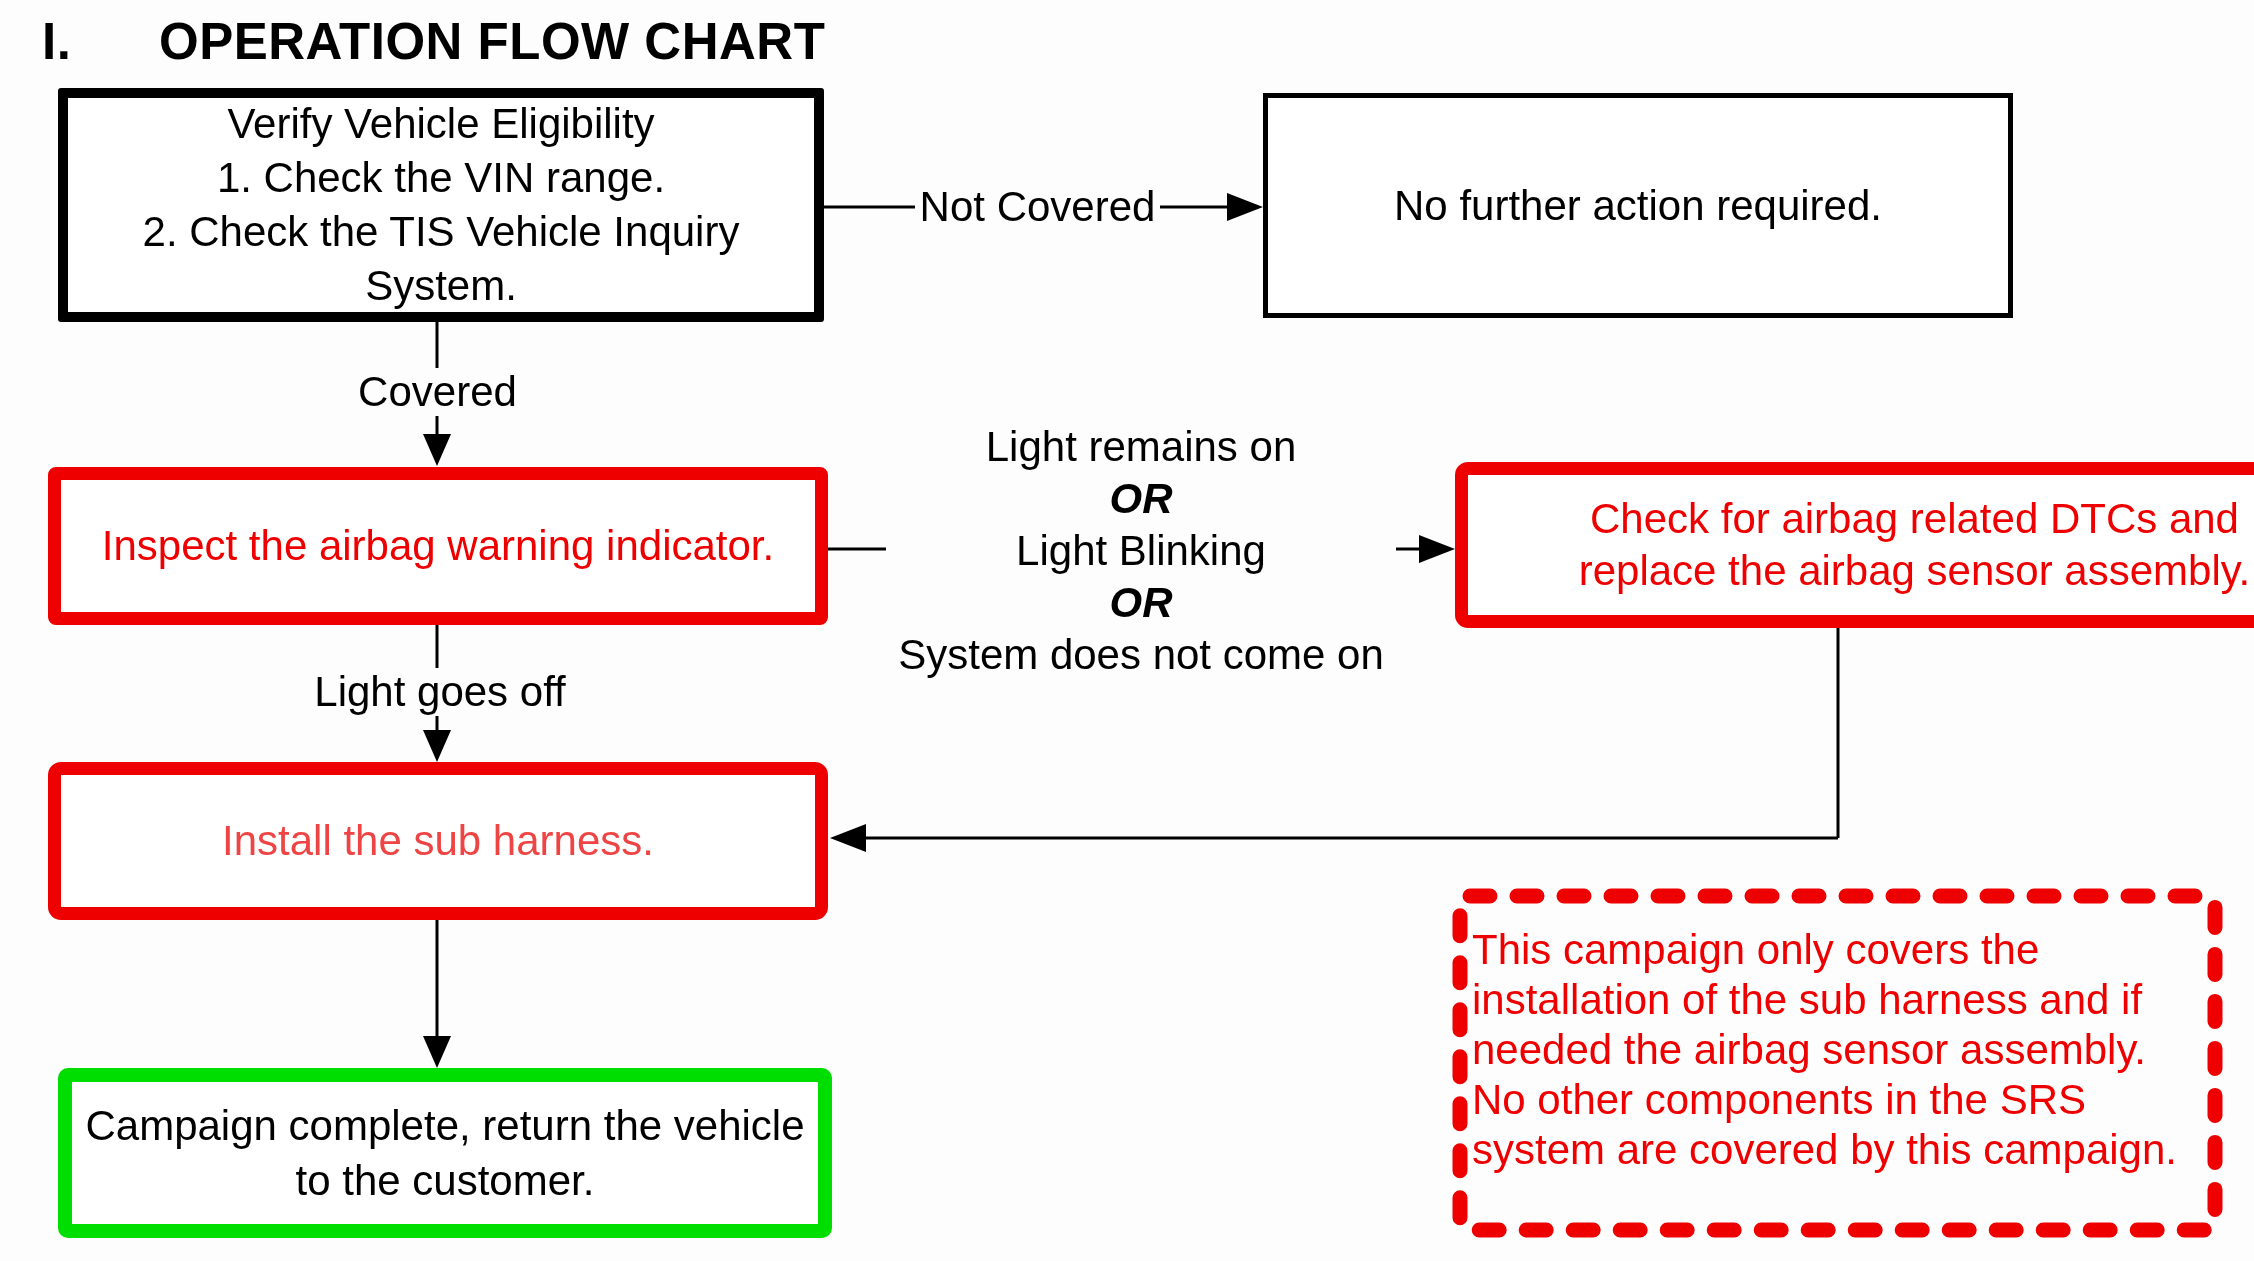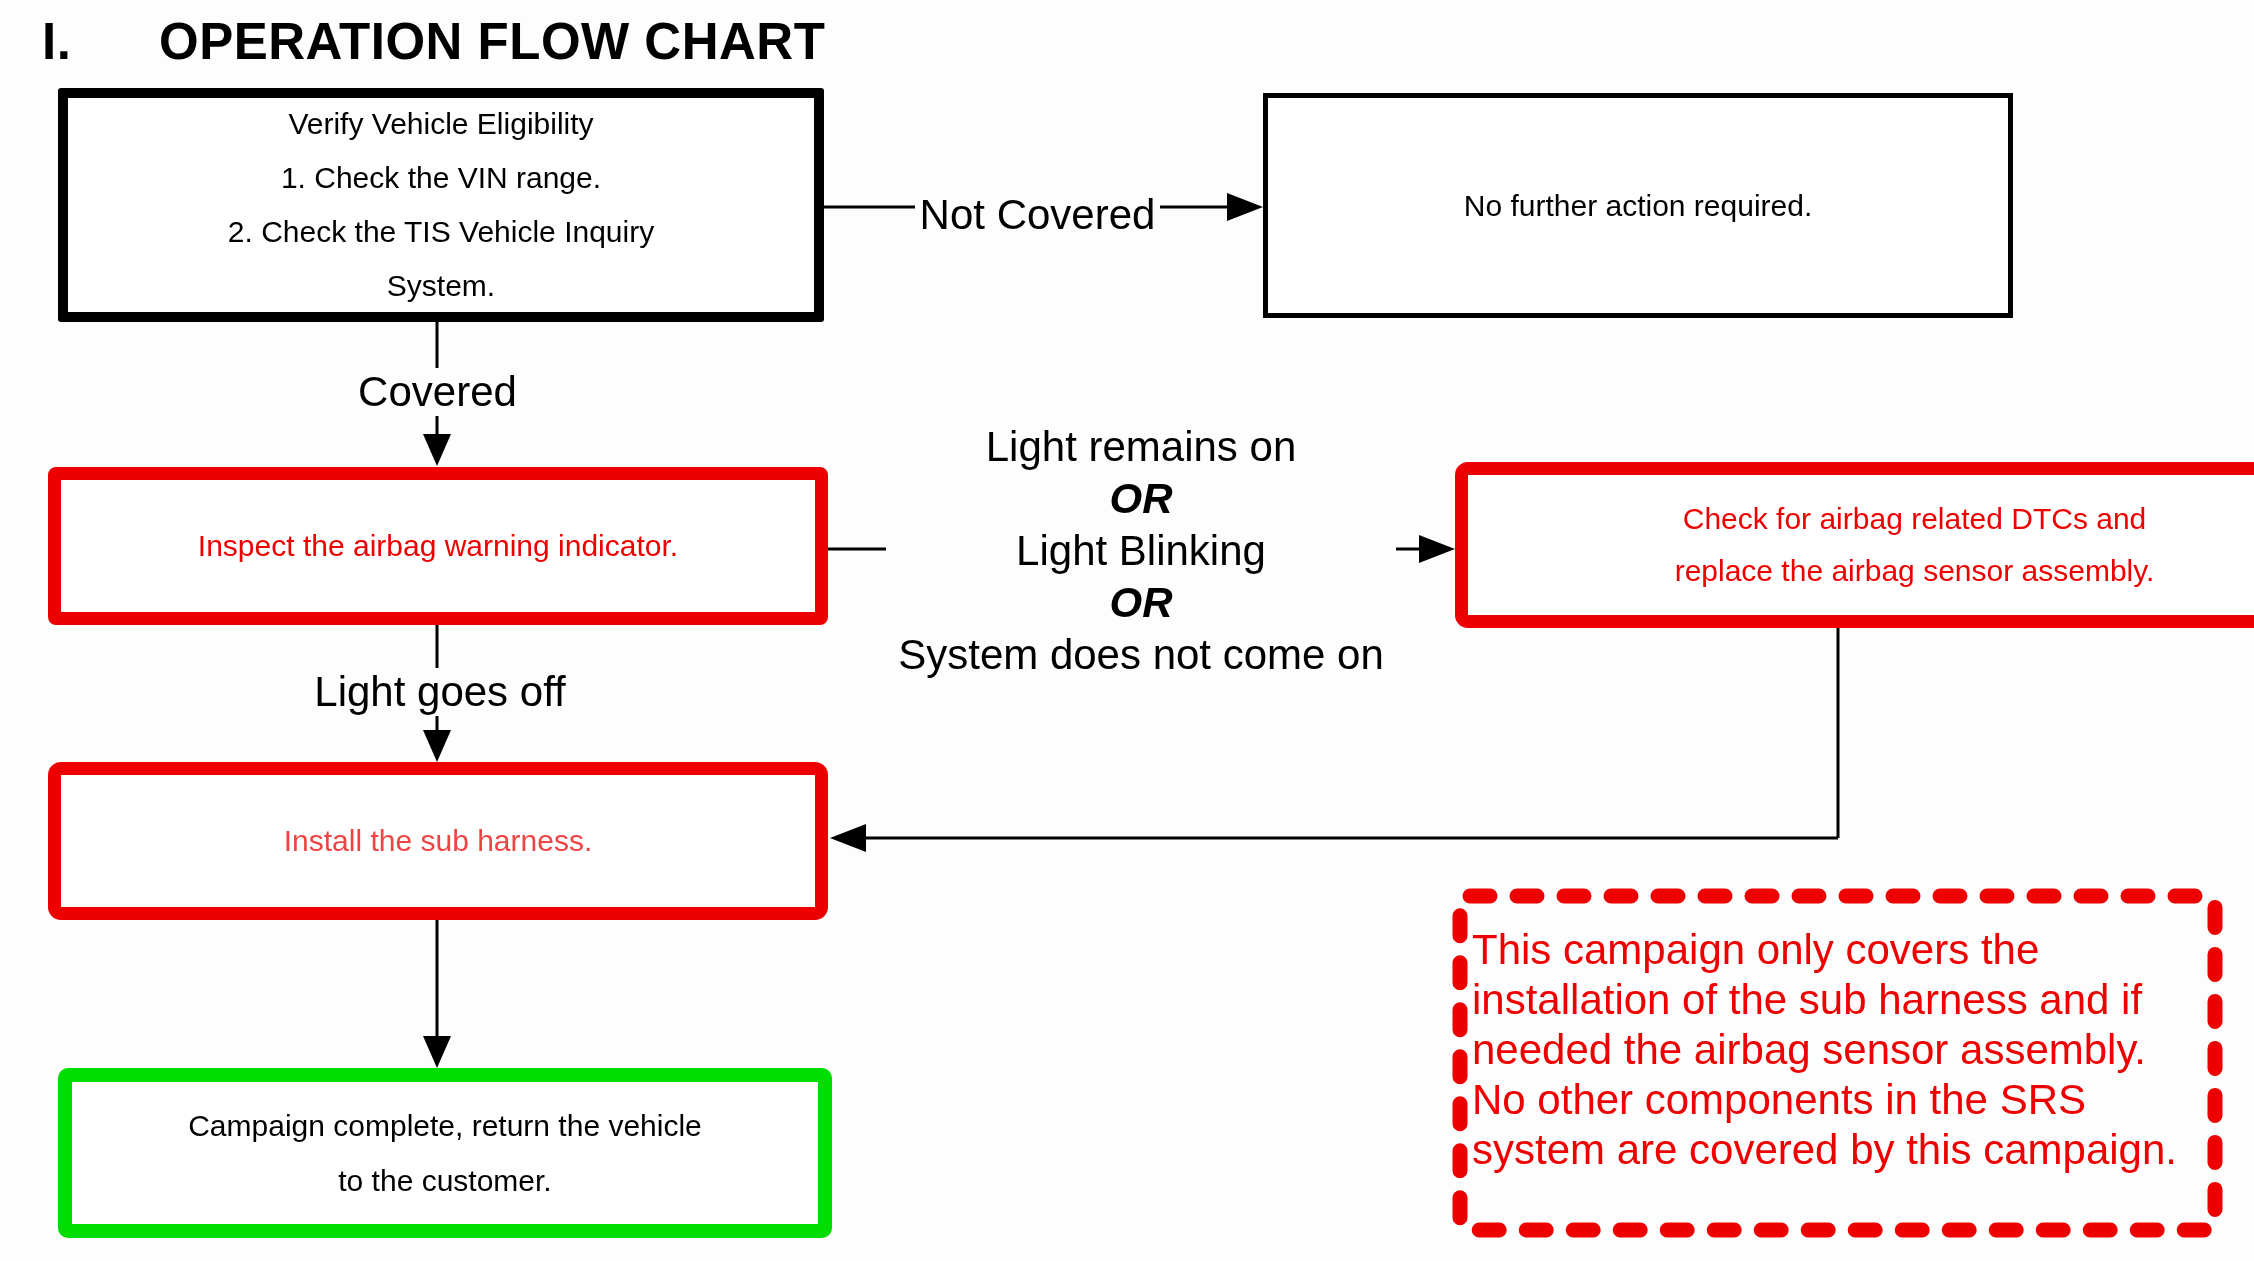--- a/index.html
+++ b/index.html
@@ -3,31 +3,31 @@
 <meta charset="utf-8">
 <style>
   html,body{margin:0;padding:0;background:#ffffff;}
   body{font-family:"Liberation Sans", sans-serif;}
   #stage{position:relative;width:2254px;height:1261px;background:#fdfdfd;overflow:hidden;}
 
   #connector-layer{position:absolute;left:0;top:0;z-index:1;}
 
   .box{position:absolute;background:#ffffff;box-sizing:border-box;display:flex;
        flex-direction:column;justify-content:center;align-items:center;
-       text-align:center;z-index:2;font-size:30px;color:#000;}
+       text-align:center;z-index:2;font-size:42px;color:#000;}
 
   #box-verify{left:58px;top:88px;width:766px;height:234px;border:10px solid #000;border-radius:3px;line-height:54px;}
   #box-noaction{left:1263px;top:93px;width:750px;height:225px;border:5px solid #000;}
   #box-inspect{left:48px;top:467px;width:780px;height:158px;border:13px solid #ee0000;border-radius:8px;color:#ee0000;}
   #box-checkdtc{left:1455px;top:462px;width:919px;height:166px;border:13px solid #ee0000;border-radius:13px;color:#ee0000;line-height:52px;}
   #box-install{left:48px;top:762px;width:780px;height:158px;border:13px solid #ee0000;border-radius:13px;color:#ef4444;}
   #box-complete{left:58px;top:1068px;width:774px;height:170px;border:14px solid #00dd00;border-radius:10px;line-height:55px;}
 
   .edge-label{position:absolute;background:#fdfdfd;font-size:42px;text-align:center;z-index:2;color:#000;}
-  #label-notcovered{left:915px;top:183px;width:245px;line-height:48px;margin-top:8px;}
+  #label-notcovered{left:915px;top:183px;width:245px;line-height:48px;}
   #label-covered{left:345px;top:368px;width:185px;line-height:48px;}
   #label-lightoff{left:300px;top:668px;width:280px;line-height:48px;}
   #or-block{left:886px;top:421px;width:510px;line-height:52px;}
   .or-word{font-weight:bold;font-style:italic;}
 
   #title{position:absolute;left:42px;top:12px;z-index:2;font-size:51px;font-weight:bold;
          letter-spacing:0.5px;display:flex;white-space:nowrap;color:#000;}
   #title .numeral{width:117px;}
 
   #note-text{position:absolute;left:1472px;top:925px;width:730px;line-height:50px;

